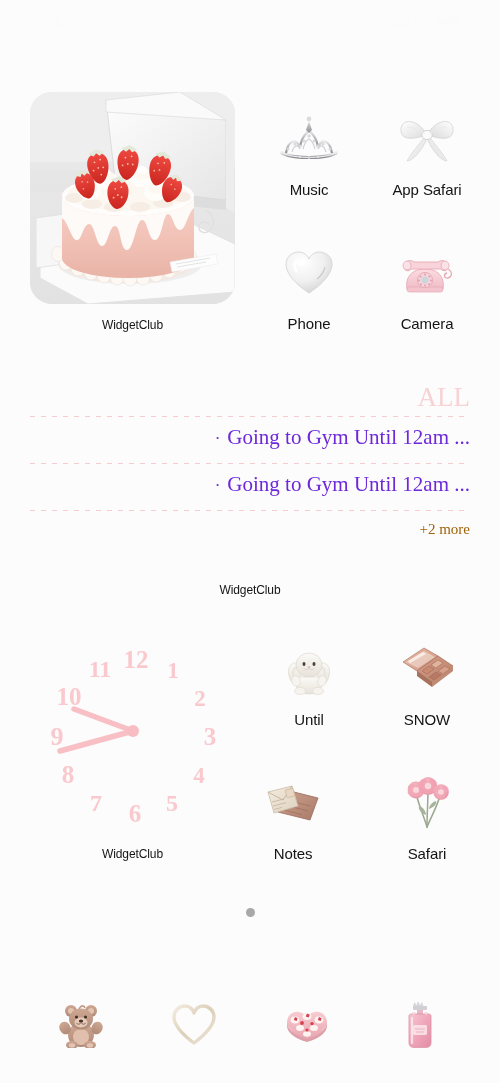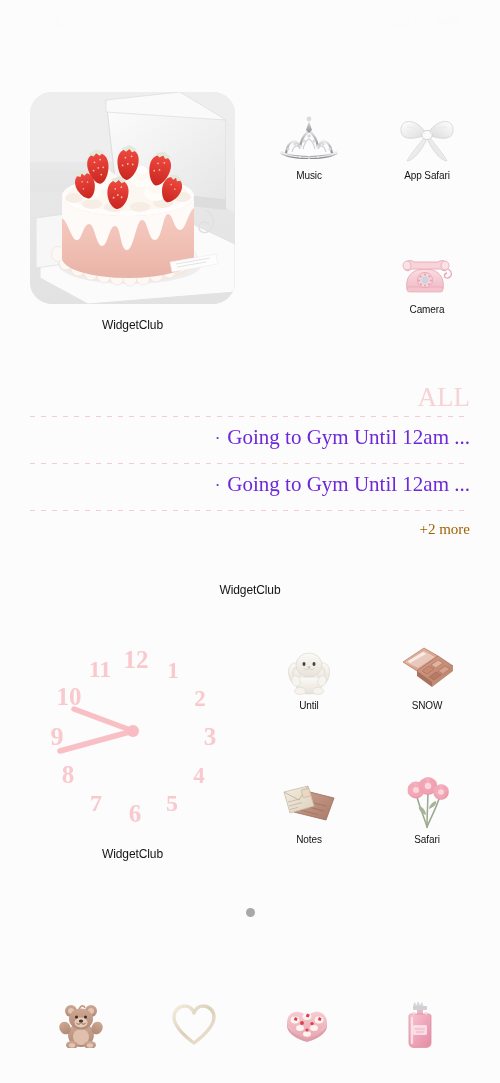--- a/index.html
+++ b/index.html
@@ -73,21 +73,22 @@
     align-items: center;
   }
   .app-glyph {
     width: 62px; height: 62px;
     display: flex;
     align-items: center;
     justify-content: center;
   }
   .app-glyph svg { display: block; }
   .app-name {
-    font-size: 10px;
+    margin-top: 11px;
+    font-size: 15px;
     color: #141414;
     letter-spacing: -0.1px;
     white-space: nowrap;
   }
 
   
   #reminders-widget {
     left: 30px; top: 382px;
     width: 440px; height: 170px;
     color: #f6cfd2;
@@ -442,20 +443,39 @@
 
         <ellipse cx="30" cy="24" rx="5.2" ry="4.6" fill="#fbfbfb" stroke="#cdcdcd" stroke-width="0.8"></ellipse>
 
         <path d="M10 16 C16 16 24 20 28 23" fill="none" stroke="#ebebeb" stroke-width="1"></path>
         <path d="M50 16 C44 16 36 20 32 23" fill="none" stroke="#ebebeb" stroke-width="1"></path>
       </svg>
     </span>
     <span class="app-name">App Safari</span>
   </div>
 
+  <div class="app-icon" style="left:261px; top:242px;">
+    <span class="app-glyph">
+      <svg width="52" height="48" viewBox="0 0 52 48">
+        <defs>
+          <radialGradient id="hgem" cx="0.35" cy="0.25" r="0.85">
+            <stop offset="0" stop-color="#ffffff"></stop>
+            <stop offset="0.55" stop-color="#f0f0f0"></stop>
+            <stop offset="1" stop-color="#cfcfcf"></stop>
+          </radialGradient>
+        </defs>
+        <path d="M26 44 C8 32 3 22 3 15 C3 7 10 3 16 3 C21 3 25 7 26 10
+                 C27 7 31 3 36 3 C42 3 49 7 49 15 C49 22 44 32 26 44Z" fill="url(#hgem)" stroke="#d8d8d8" stroke-width="1"></path>
+        <path d="M14 11 C11 14 11 19 14 23" fill="none" stroke="#ffffff" stroke-width="2.6" opacity="0.95"></path>
+        <ellipse cx="19" cy="13" rx="5" ry="3.4" fill="#ffffff" opacity="0.85" transform="rotate(-28 19 13)"></ellipse>
+        <path d="M34 30 C38 27 41 22 42 18" fill="none" stroke="#c9c9c9" stroke-width="1.1"></path>
+      </svg>
+    </span>
+    <span class="app-name">Phone</span>
+  </div>
 
   <div class="app-icon" style="left:379px; top:242px;">
     <span class="app-glyph">
       <svg width="58" height="48" viewBox="0 0 58 48">
         <defs>
           <linearGradient id="pphone" x1="0" y1="0" x2="0" y2="1">
             <stop offset="0" stop-color="#fbdde2"></stop>
             <stop offset="1" stop-color="#f0bcc6"></stop>
           </linearGradient>
         </defs>
@@ -589,21 +609,21 @@
           <path d="M31 31 L38 26 L43 29 L36 34 Z" fill="#b97a64"></path>
           <path d="M40 25 L47 20 L52 23 L45 28 Z" fill="#d7a08a"></path>
         </g>
 
         <path d="M10 15 L25 6 L28 8 L12 17 Z" fill="#fdf4ef" opacity="0.8"></path>
       </svg>
     </span>
     <span class="app-name">SNOW</span>
   </div>
 
-  <div class="app-icon" style="left:261px; top:772px;">
+  <div class="app-icon" style="left:245px; top:772px;">
     <span class="app-glyph">
       <svg width="58" height="46" viewBox="0 0 58 46">
         <defs>
           <linearGradient id="envA" x1="0" y1="0" x2="1" y2="1">
             <stop offset="0" stop-color="#f4ece0"></stop>
             <stop offset="1" stop-color="#ded2bf"></stop>
           </linearGradient>
           <linearGradient id="envB" x1="0" y1="0" x2="1" y2="1">
             <stop offset="0" stop-color="#cfa391"></stop>
             <stop offset="1" stop-color="#a97a68"></stop>

